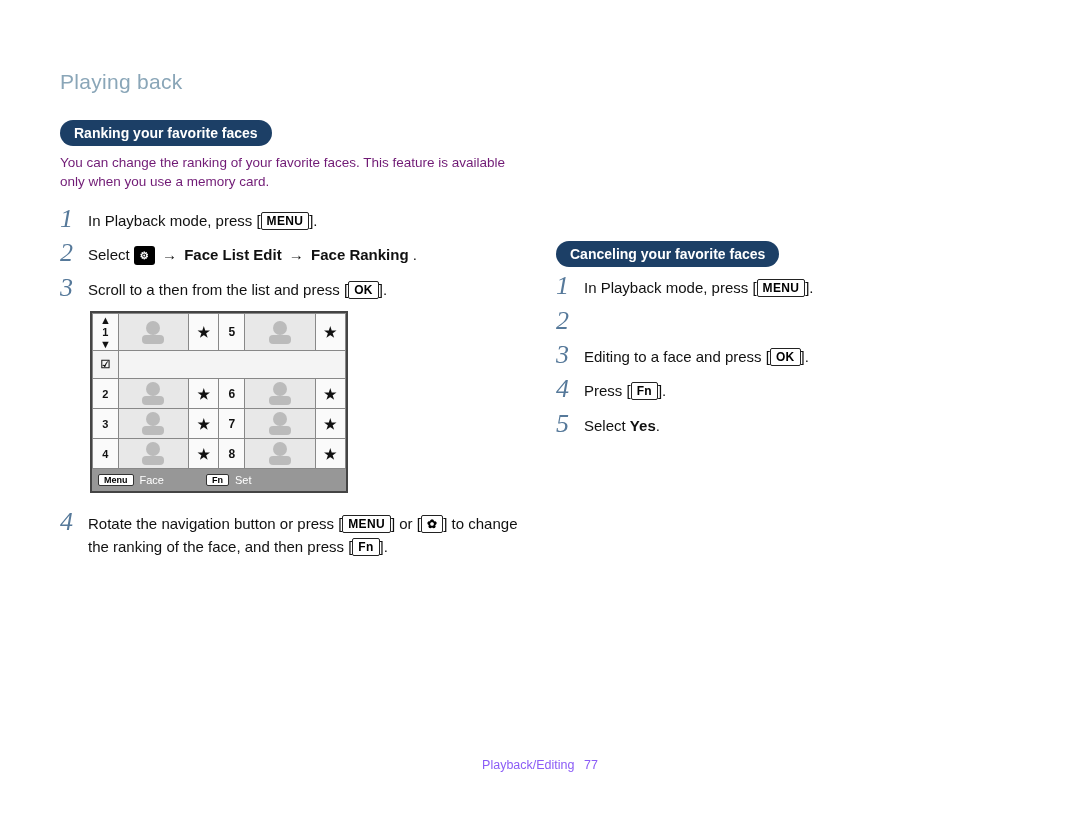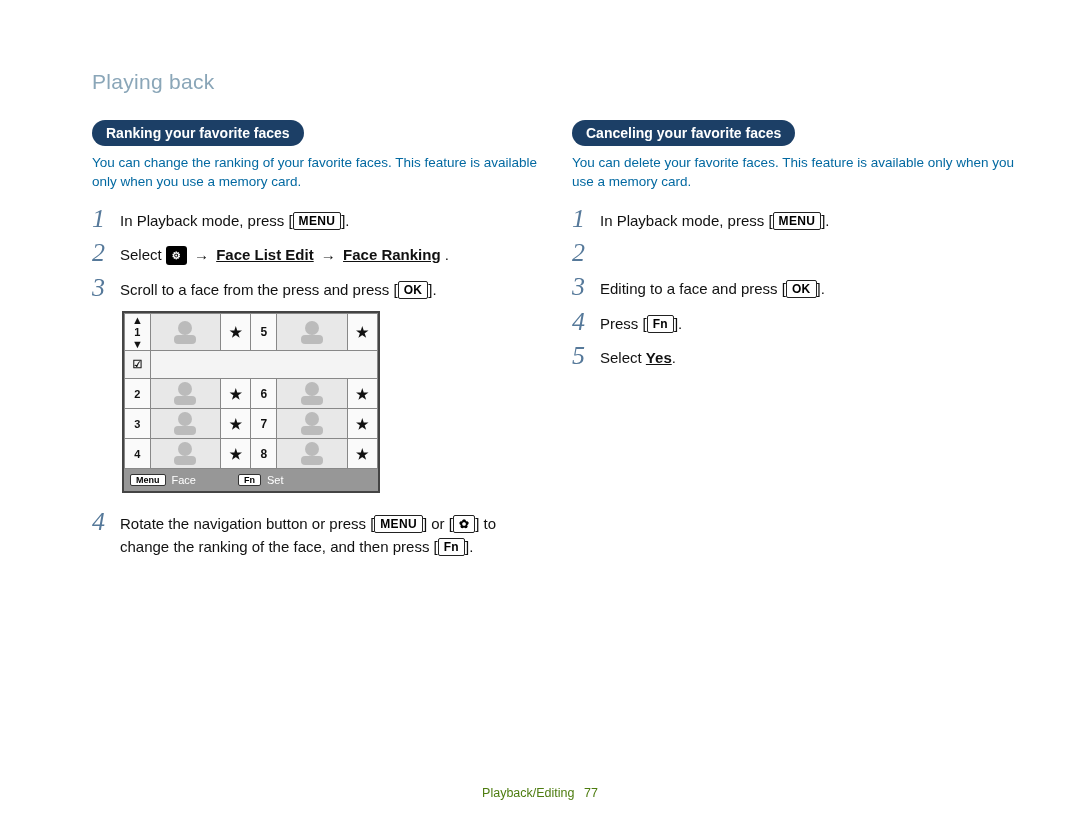--- a/index.html
+++ b/index.html
@@ -1,43 +1,43 @@
 <!DOCTYPE html>
 <html><head>
 <meta charset="utf-8">
 <style>
   * { box-sizing: border-box; margin: 0; padding: 0; }
   html, body { width: 1080px; height: 815px; background: #fff; font-family: Arial, Helvetica, sans-serif; color: #111; }
-  .page { padding: 70px 60px 30px 92px; width: 1080px; height: 812px; position: relative; }
+  .page { padding: 70px 60px 30px 60px; width: 1080px; height: 812px; position: relative; }
   .section-title { font-size: 21px; color: #8aa6b8; font-weight: 300; letter-spacing: 0.3px; margin-bottom: 26px; }
-  .columns { display: flex; gap: 32px; }
+  .columns { display: flex; gap: 32px; align-items: center; }
   .col { flex: 1; }
   .pill { display: inline-block; background: #1c3f66; color: #fff; font-size: 14px; font-weight: 600; padding: 5px 14px; border-radius: 14px; margin-bottom: 8px; }
-  .intro { font-size: 13.5px; line-height: 1.4; color: #0369a1; margin-bottom: 16px; }
+  .intro { font-size: 13.5px; line-height: 1.4; color: #701a75; margin-bottom: 16px; }
   .steps { list-style: none; }
   .step { display: flex; align-items: flex-start; margin-bottom: 10px; }
   .num { font-family: Georgia, 'Times New Roman', serif; font-style: italic; font-size: 26px; color: #56799a; width: 28px; flex-shrink: 0; line-height: 1; margin-top: -2px; }
   .step-body { font-size: 15px; line-height: 1.5; padding-top: 2px; }
-  .step-body .bold { font-weight: 700; text-decoration: underline; }
+  .step-body .bold { font-weight: 700; }
   .btn-label { display: inline-block; border: 1px solid #222; background:#fff; color:#000; font-weight: 800; font-size: 12px; padding: 0 5px 0 5px; border-radius: 2px; line-height: 16px; vertical-align: 1px; letter-spacing:0.3px; }
   .icon-box { display: inline-block; background:#000; color:#fff; font-size:10px; padding:2px 6px; border-radius:3px; vertical-align: 1px; font-weight:700; }
   .arrow { padding: 0 3px; }
   .screenshot { margin: 10px 0 18px 30px; width: 258px; }
   .screen-outer { border: 2px solid #444; background:#fff; }
   .grid-table { width: 100%; border-collapse: collapse; }
   .grid-table td { border: 1px solid #888; text-align: center; font-size: 12px; font-weight: 700; height: 30px; background: #fafafa; }
   .grid-table td.first-col { width: 22px; font-size: 11px; }
   .grid-table td.face { width: 60px; background: #e8e8e8; }
   .grid-table td.star { width: 26px; font-size: 14px; }
   .grid-table td.num-col { width: 22px; }
   .face-svg { width: 34px; height: 26px; display:inline-block; }
   .check-row td { background: #f4f4f4; height:28px; }
   .bottom-bar { background: #979797; height: 22px; display:flex; align-items:center; padding: 0 6px; gap: 6px; font-size: 11px; color:#fff; }
   .bottom-bar .tag { background:#fff; color:#000; border-radius:2px; padding: 0 5px; font-size: 9px; font-weight:600; border:1px solid #333; }
-  .footer { position: absolute; bottom: 12px; left: 0; right: 0; text-align: center; font-size: 12.5px; color: #4d7c0f; }
+  .footer { position: absolute; bottom: 40px; left: 0; right: 0; text-align: center; font-size: 12.5px; color: #8b5cf6; }
   .footer .pg { margin-left: 6px; }
 </style>
 </head>
 <body>
 
 <div class="page">
   <div class="section-title">Playing back</div>
 
   <div class="columns">
 
@@ -54,21 +54,21 @@
         </li>
         <li class="step">
           <div class="num">2</div>
           <div class="step-body">
             <span>Select </span><span class="icon-box">⚙</span><span class="arrow"> → </span><span class="bold">Face List Edit</span><span class="arrow"> → </span><span class="bold">Face Ranking</span><span> .</span>
           </div>
         </li>
         <li class="step">
           <div class="num">3</div>
           <div class="step-body">
-            <span>Scroll to a face from the press and press [</span><span class="btn-label">OK</span><span>].</span>
+            <span>Scroll to a then from the list and press [</span><span class="btn-label">OK</span><span>].</span>
           </div>
         </li>
       </ol>
 
       
       <div class="screenshot">
         <div class="screen-outer">
           <table class="grid-table">
             <tbody>
                 <tr>
@@ -152,21 +152,20 @@
           <div class="num">4</div>
           <div class="step-body">
             <span>Rotate the navigation button or press [</span><span class="btn-label">MENU</span><span>] or [</span><span class="btn-label">✿</span><span>] to change the ranking of the face, and then press [</span><span class="btn-label">Fn</span><span>].</span>
           </div>
         </li>
       </ol>
     </div>
 
     <div class="col">
       <div class="pill">Canceling your favorite faces</div>
-      <div class="intro">You can delete your favorite faces. This feature is available only when you use a memory card.</div>
 
       <ol class="steps">
         <li class="step">
           <div class="num">1</div>
           <div class="step-body">
             <span>In Playback mode, press [</span><span class="btn-label">MENU</span><span>].</span>
           </div>
         </li>
         <li class="step">
           <div class="num">2</div>

